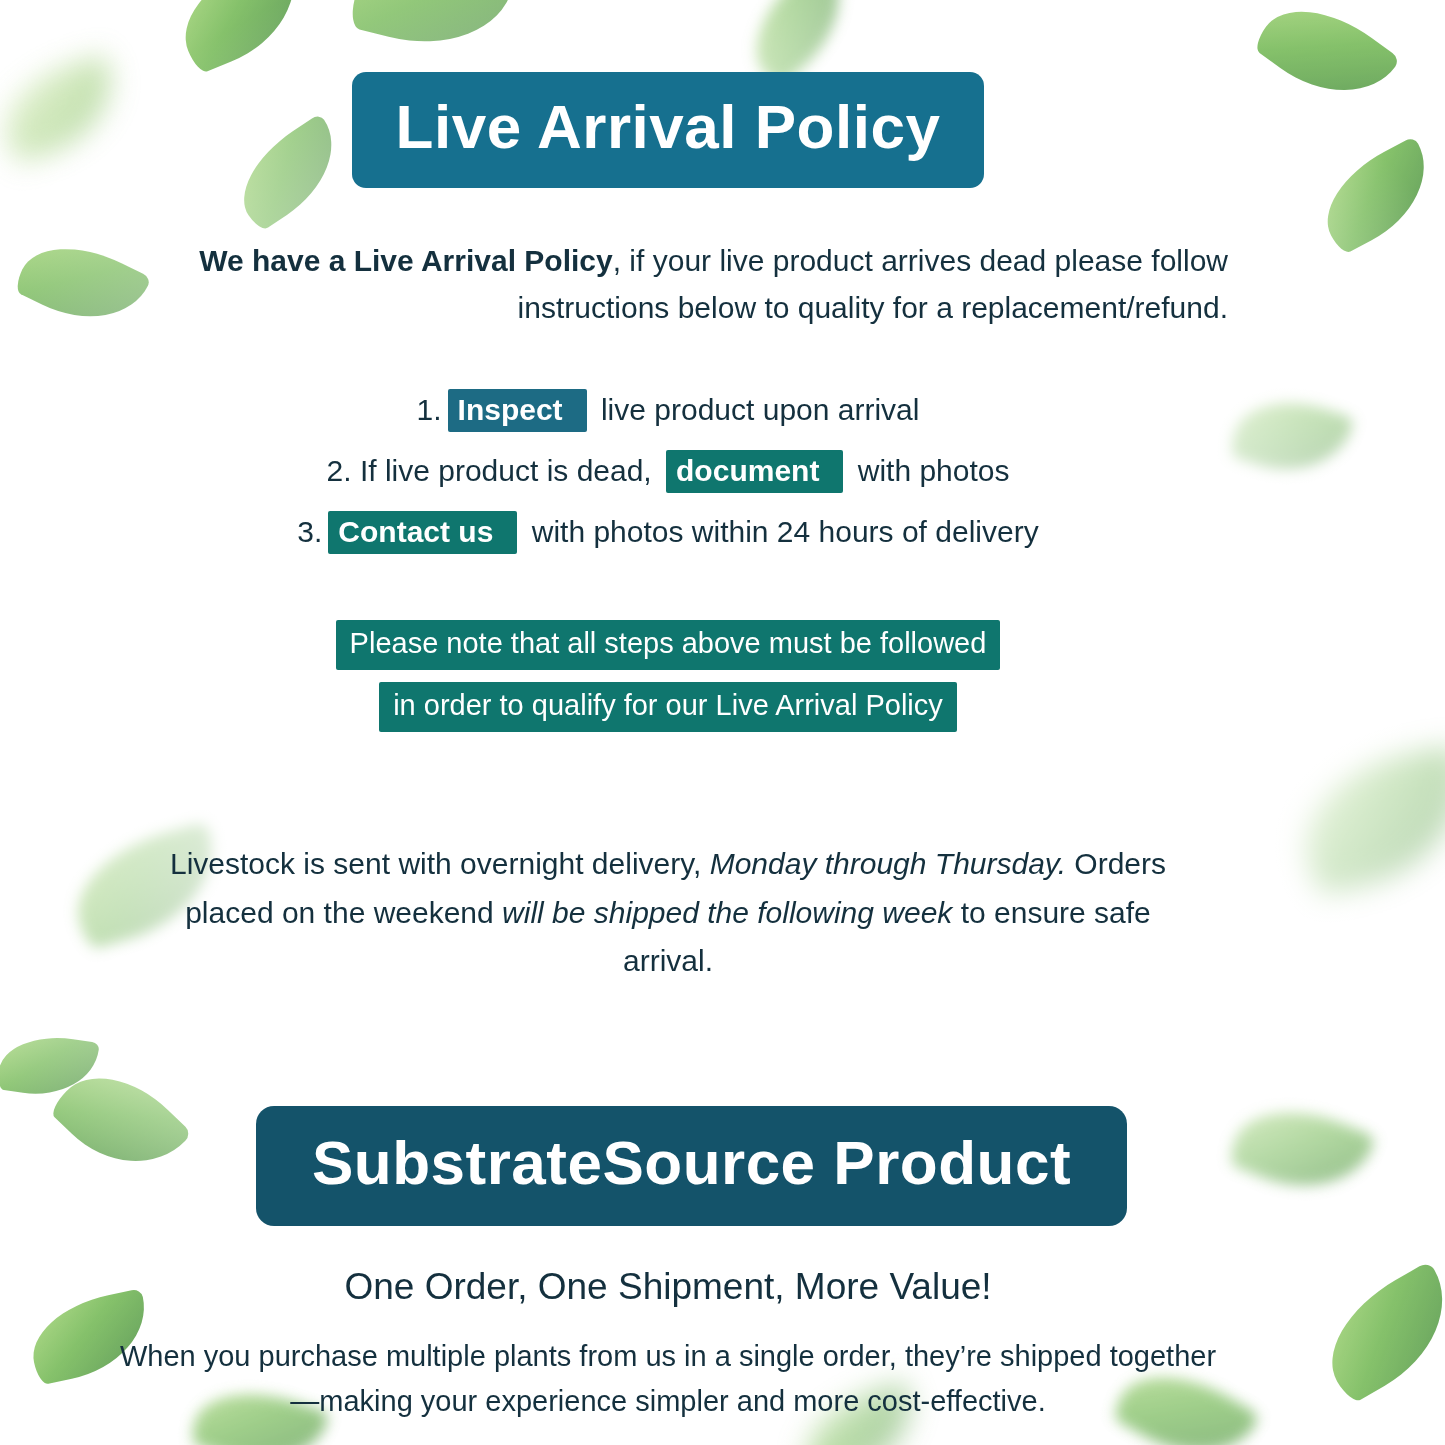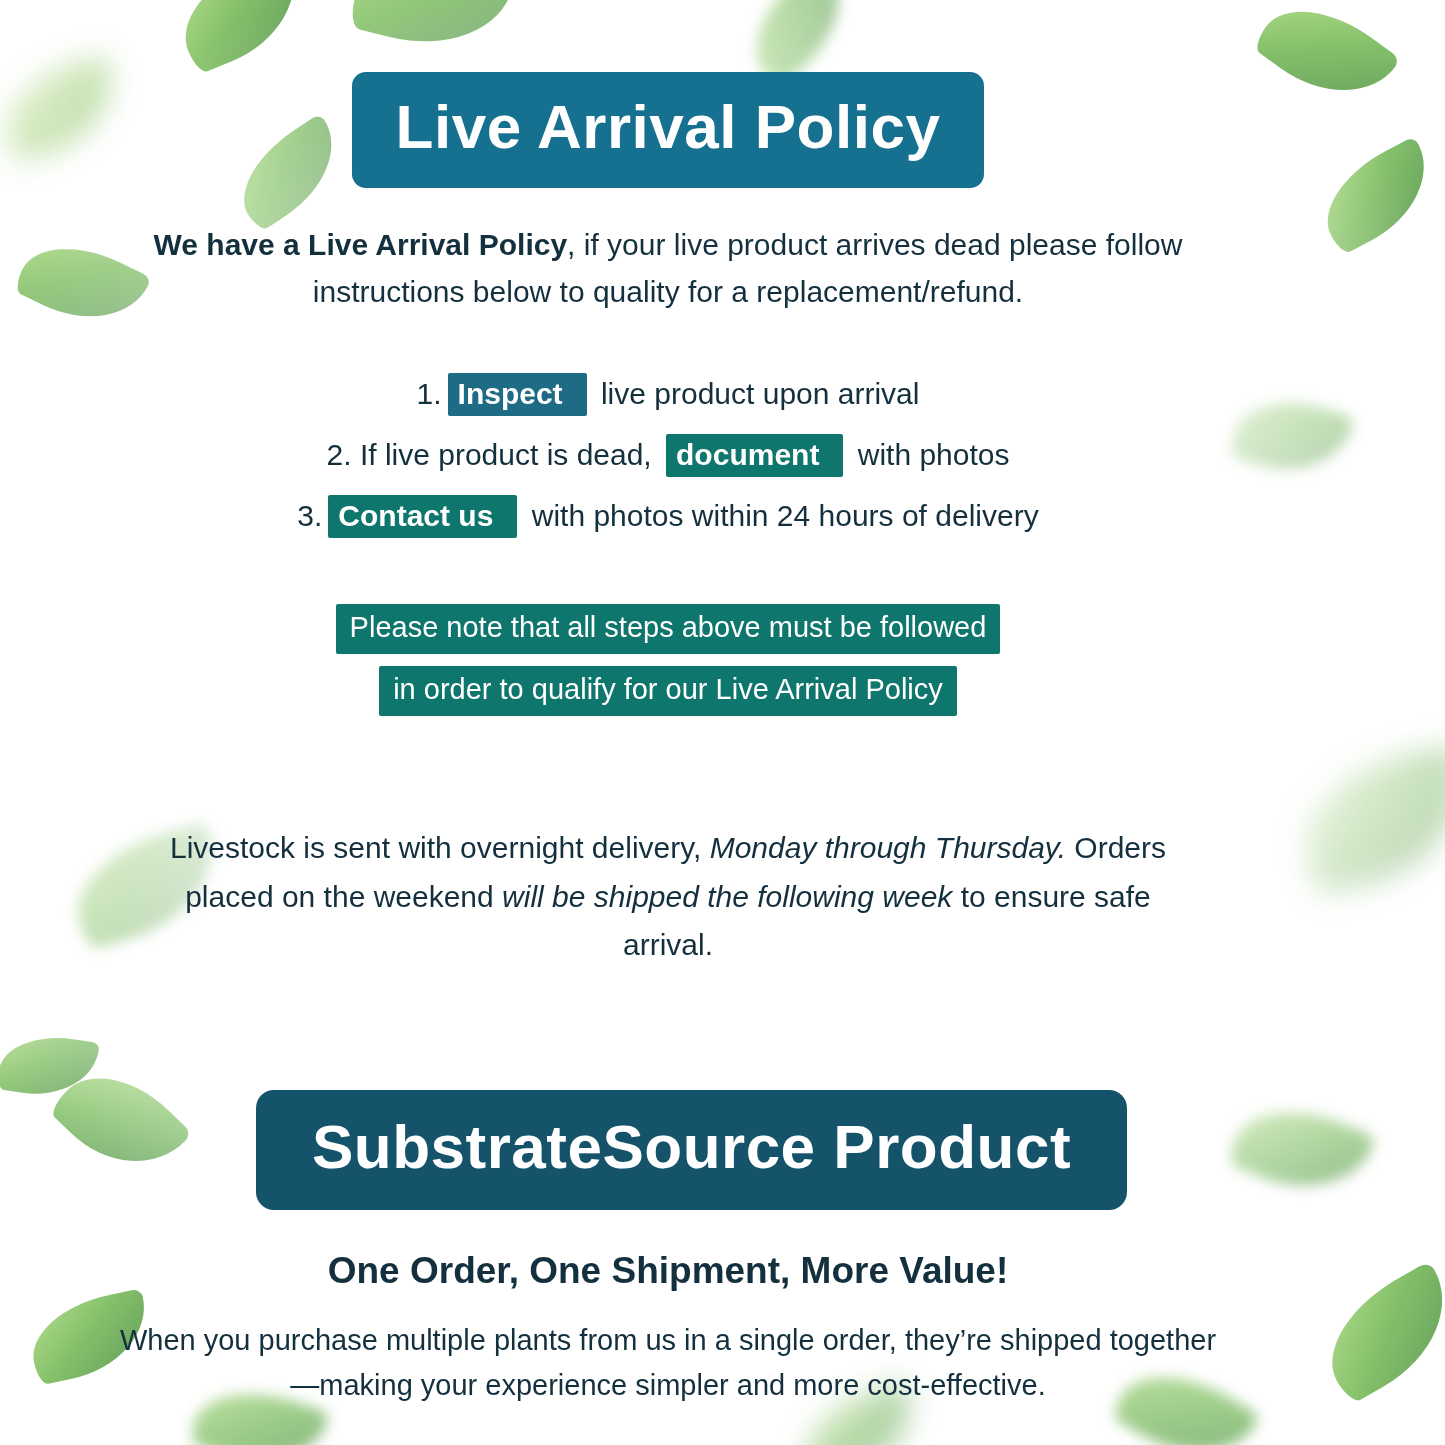--- a/index.html
+++ b/index.html
@@ -64,21 +64,22 @@
     font-size: 62px;
     padding: 24px 44px 30px 44px;
     margin-top: 72px;
   }
 
   .intro {
     font-size: 30px;
     line-height: 1.55;
     color: #14303e;
     width: 1120px;
-    margin: 34px auto 0 auto;
+    margin: 50px auto 0 auto;
+    text-align: right;
   }
   .intro .lead { font-weight: bold; }
 
   .steps {
     margin: 62px auto 0 auto;
     width: 1180px;
     font-size: 30px;
     line-height: 1.1;
     color: #14303e;
   }
@@ -125,21 +126,21 @@
     padding: 26px 56px 32px 56px;
     margin-top: 120px;
     background: #14536a;
     border-radius: 18px;
     margin-left: 47px;
   }
 
   .subhead {
     margin: 40px auto 0 auto;
     font-size: 37px;
-    font-weight: bold;
+    font-weight: normal;
     color: #14303e;
   }
 
   .outro {
     margin: 26px auto 0 auto;
     width: 1110px;
     font-size: 29px;
     line-height: 1.55;
     color: #14303e;
   }

